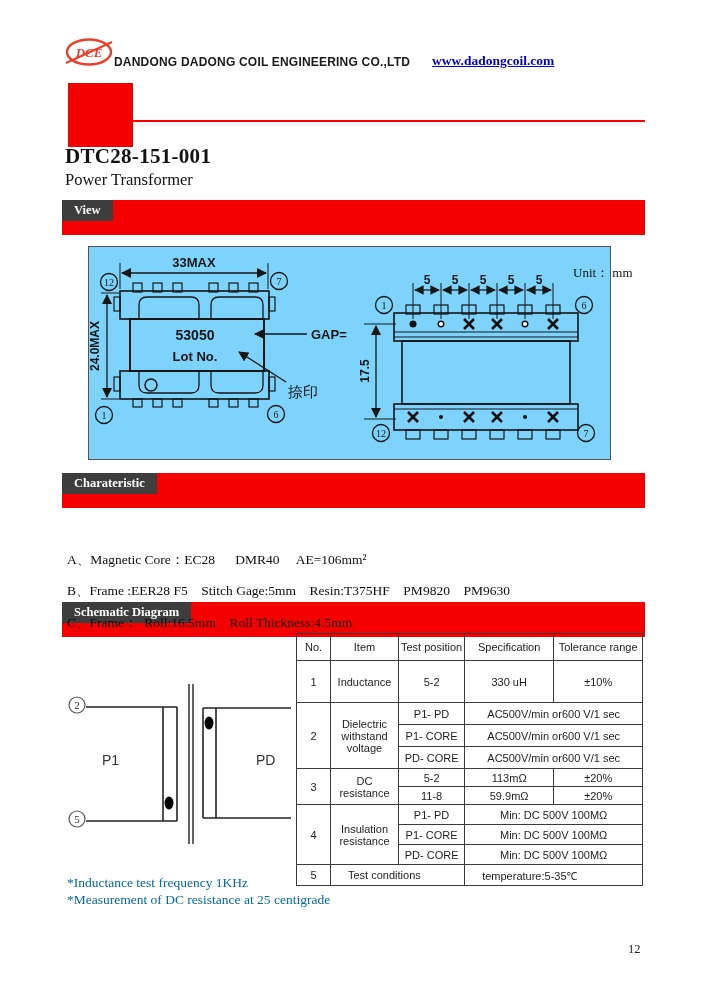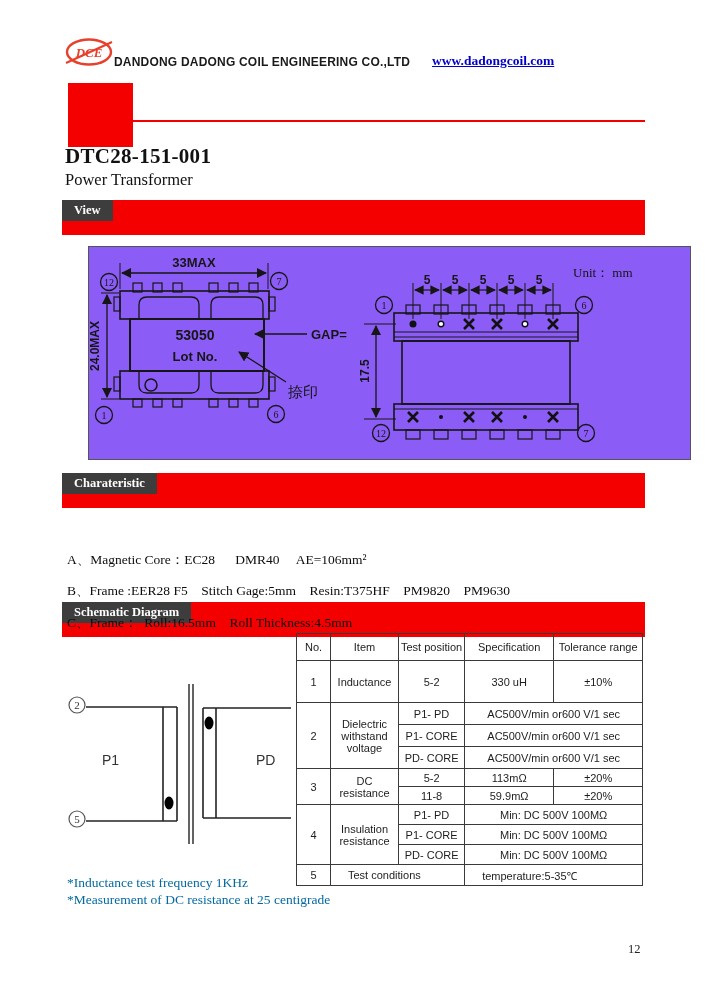--- a/index.html
+++ b/index.html
@@ -28,21 +28,21 @@
   
   .section-bar { position:absolute; left:62px; width:583px; height:35px; background:var(--accent_red,#f40000); }
   .section-bar .section-label {
     display:inline-flex; align-items:center; height:21px; padding:0 12px;
     background:var(--dark_label,#3d3d3d); color:#fff;
     font-size:12.5px; font-weight:bold; font-family:"Liberation Serif", serif;
     white-space:nowrap;
   }
   .bar-view { top:200px; } .bar-char { top:473px; } .bar-schem { top:602px; }
   
-  .view-figure { position:absolute; left:88px; top:246px; width:603px; height:214px; border:1px solid #555; background:#8b5cf6; }
+  .view-figure { position:absolute; left:88px; top:246px; width:523px; height:214px; border:1px solid #555; background:#7dd3fc; }
   .view-figure svg { position:absolute; left:0; top:0; overflow:visible; }
   .dwg { stroke:#161616; fill:none; }
   text.dwg-label { font-family:"Liberation Sans", sans-serif; font-weight:bold; fill:#161616; stroke:none; }
   text.dwg-serif { font-family:"Liberation Serif", serif; fill:#161616; stroke:none; }
   
   .char-item { position:absolute; left:67px; font-size:13.5px; white-space:pre; color:#0d0d0d;margin-top:36px; }
   .char-a { top:515px; } .char-b { top:546px; } .char-c { top:578px; }
   
   .schematic-svg { position:absolute; left:62px; top:678px; overflow:visible; }
   .spec-table {

